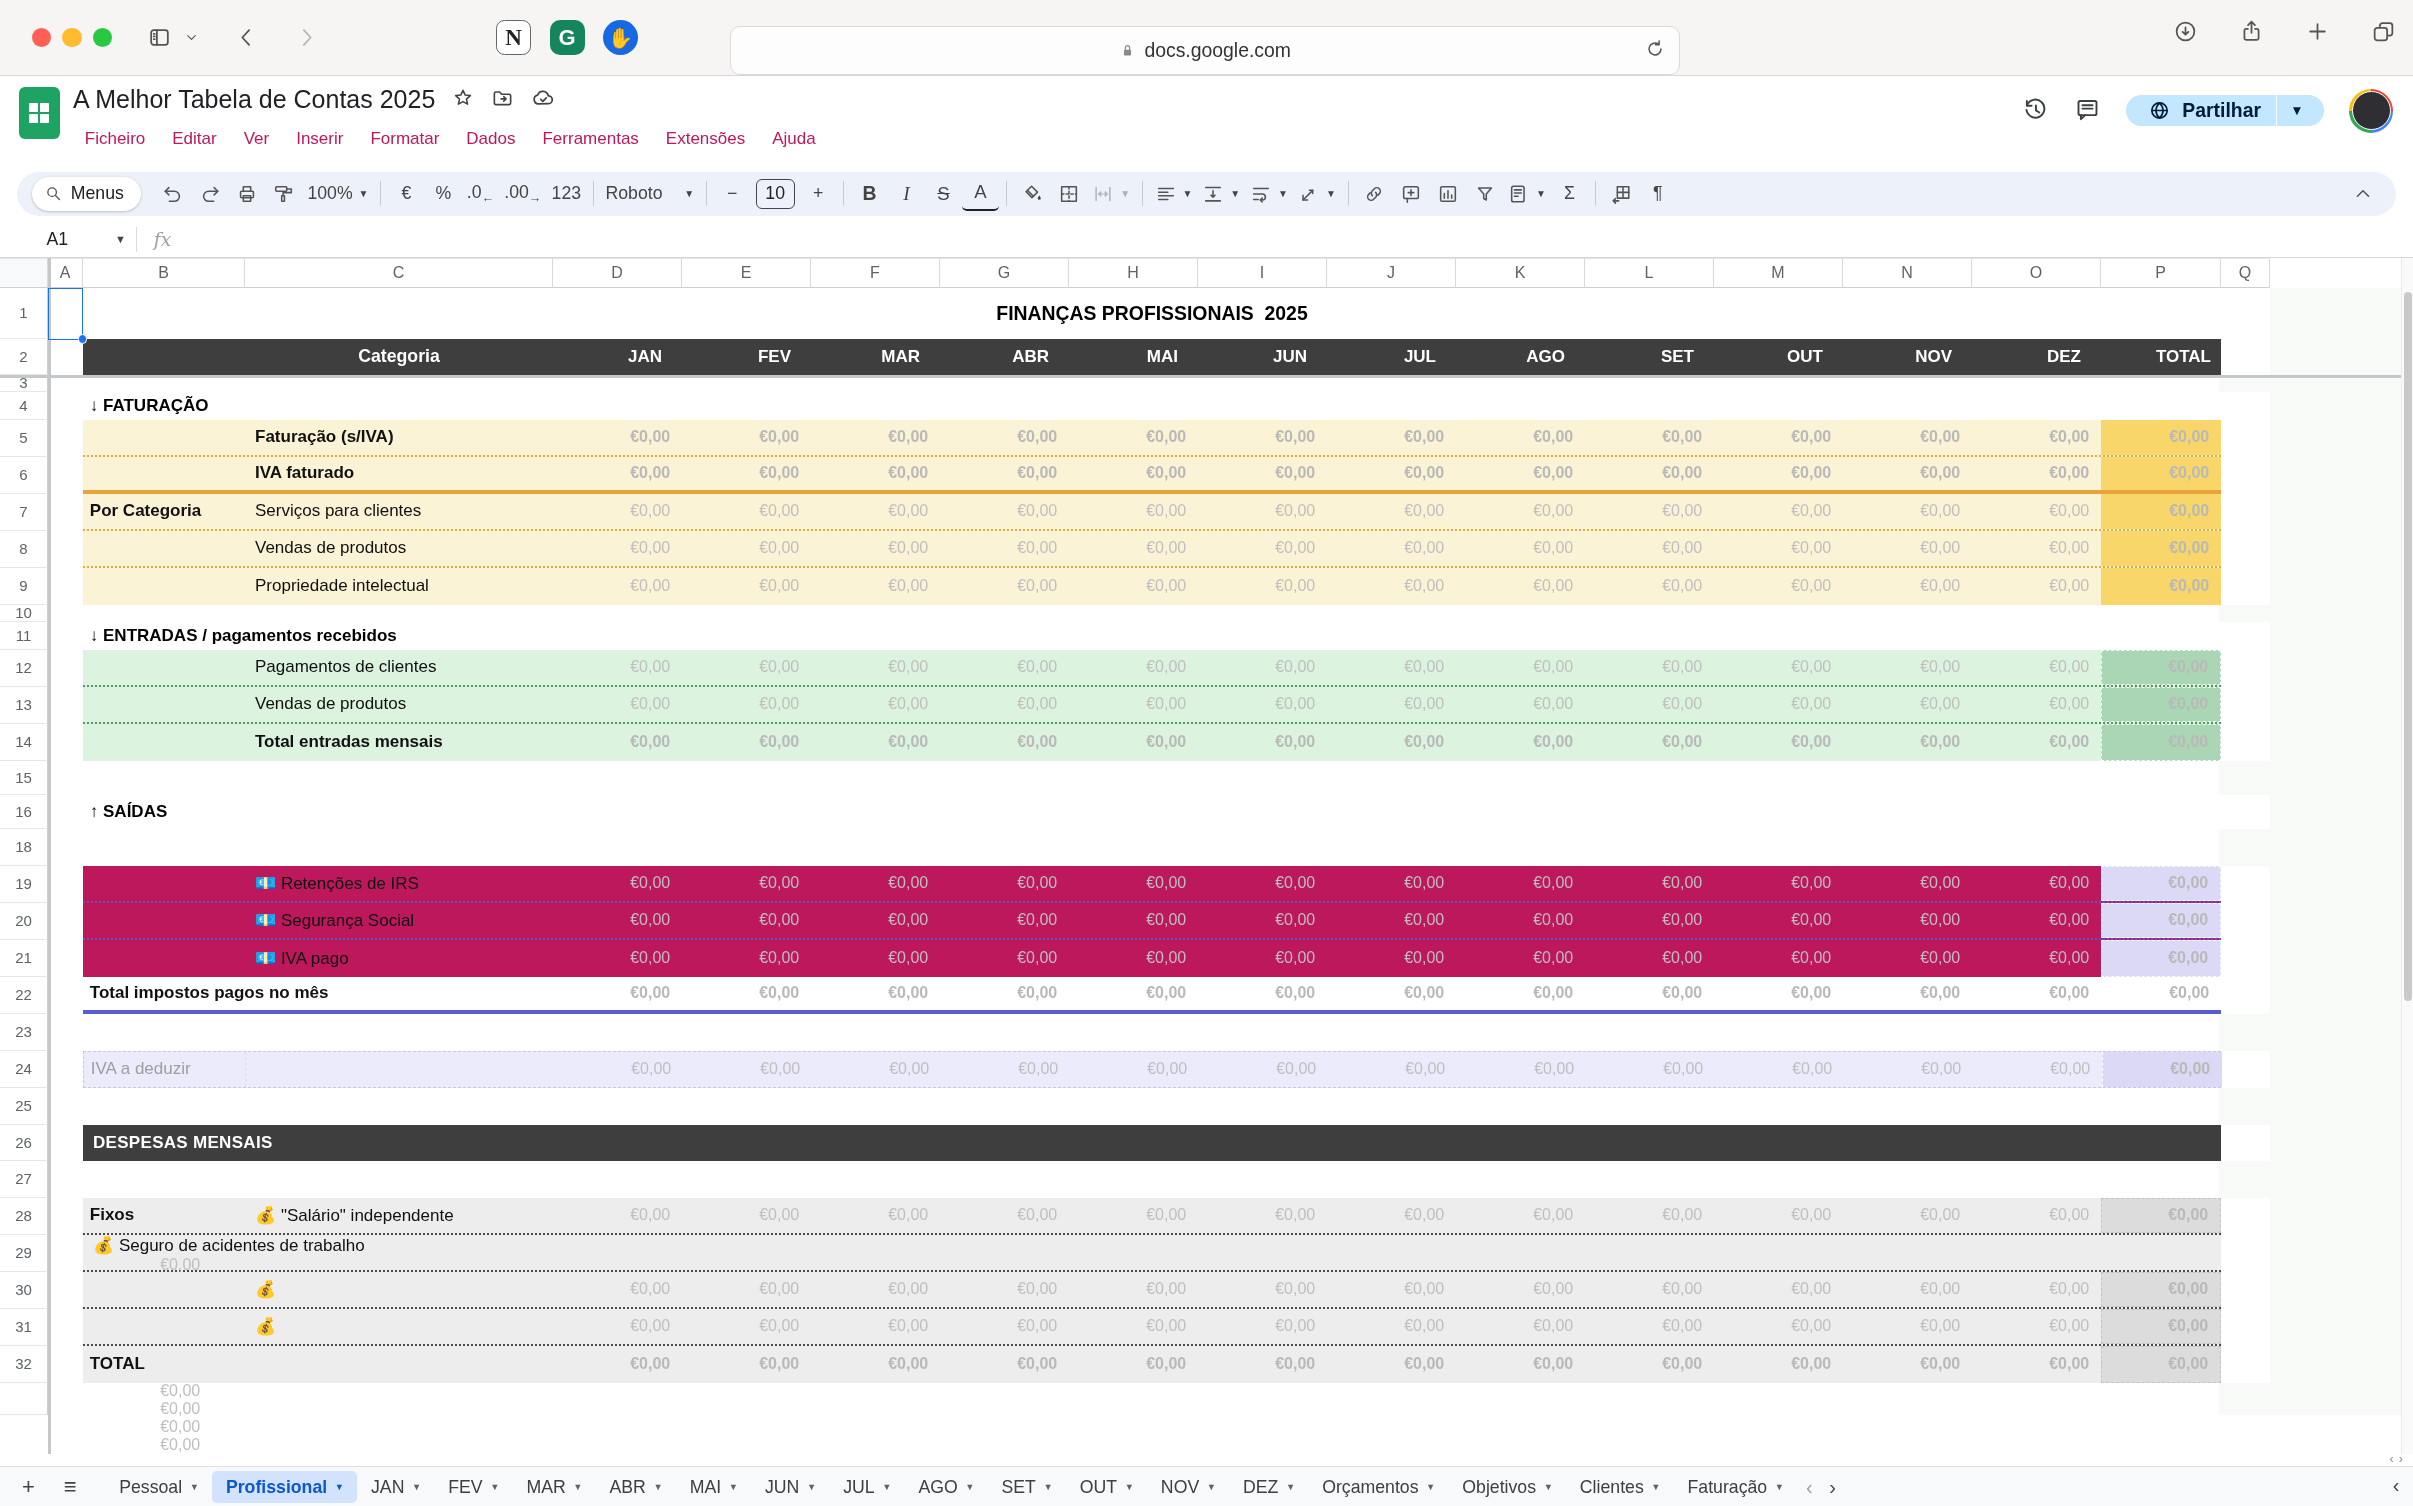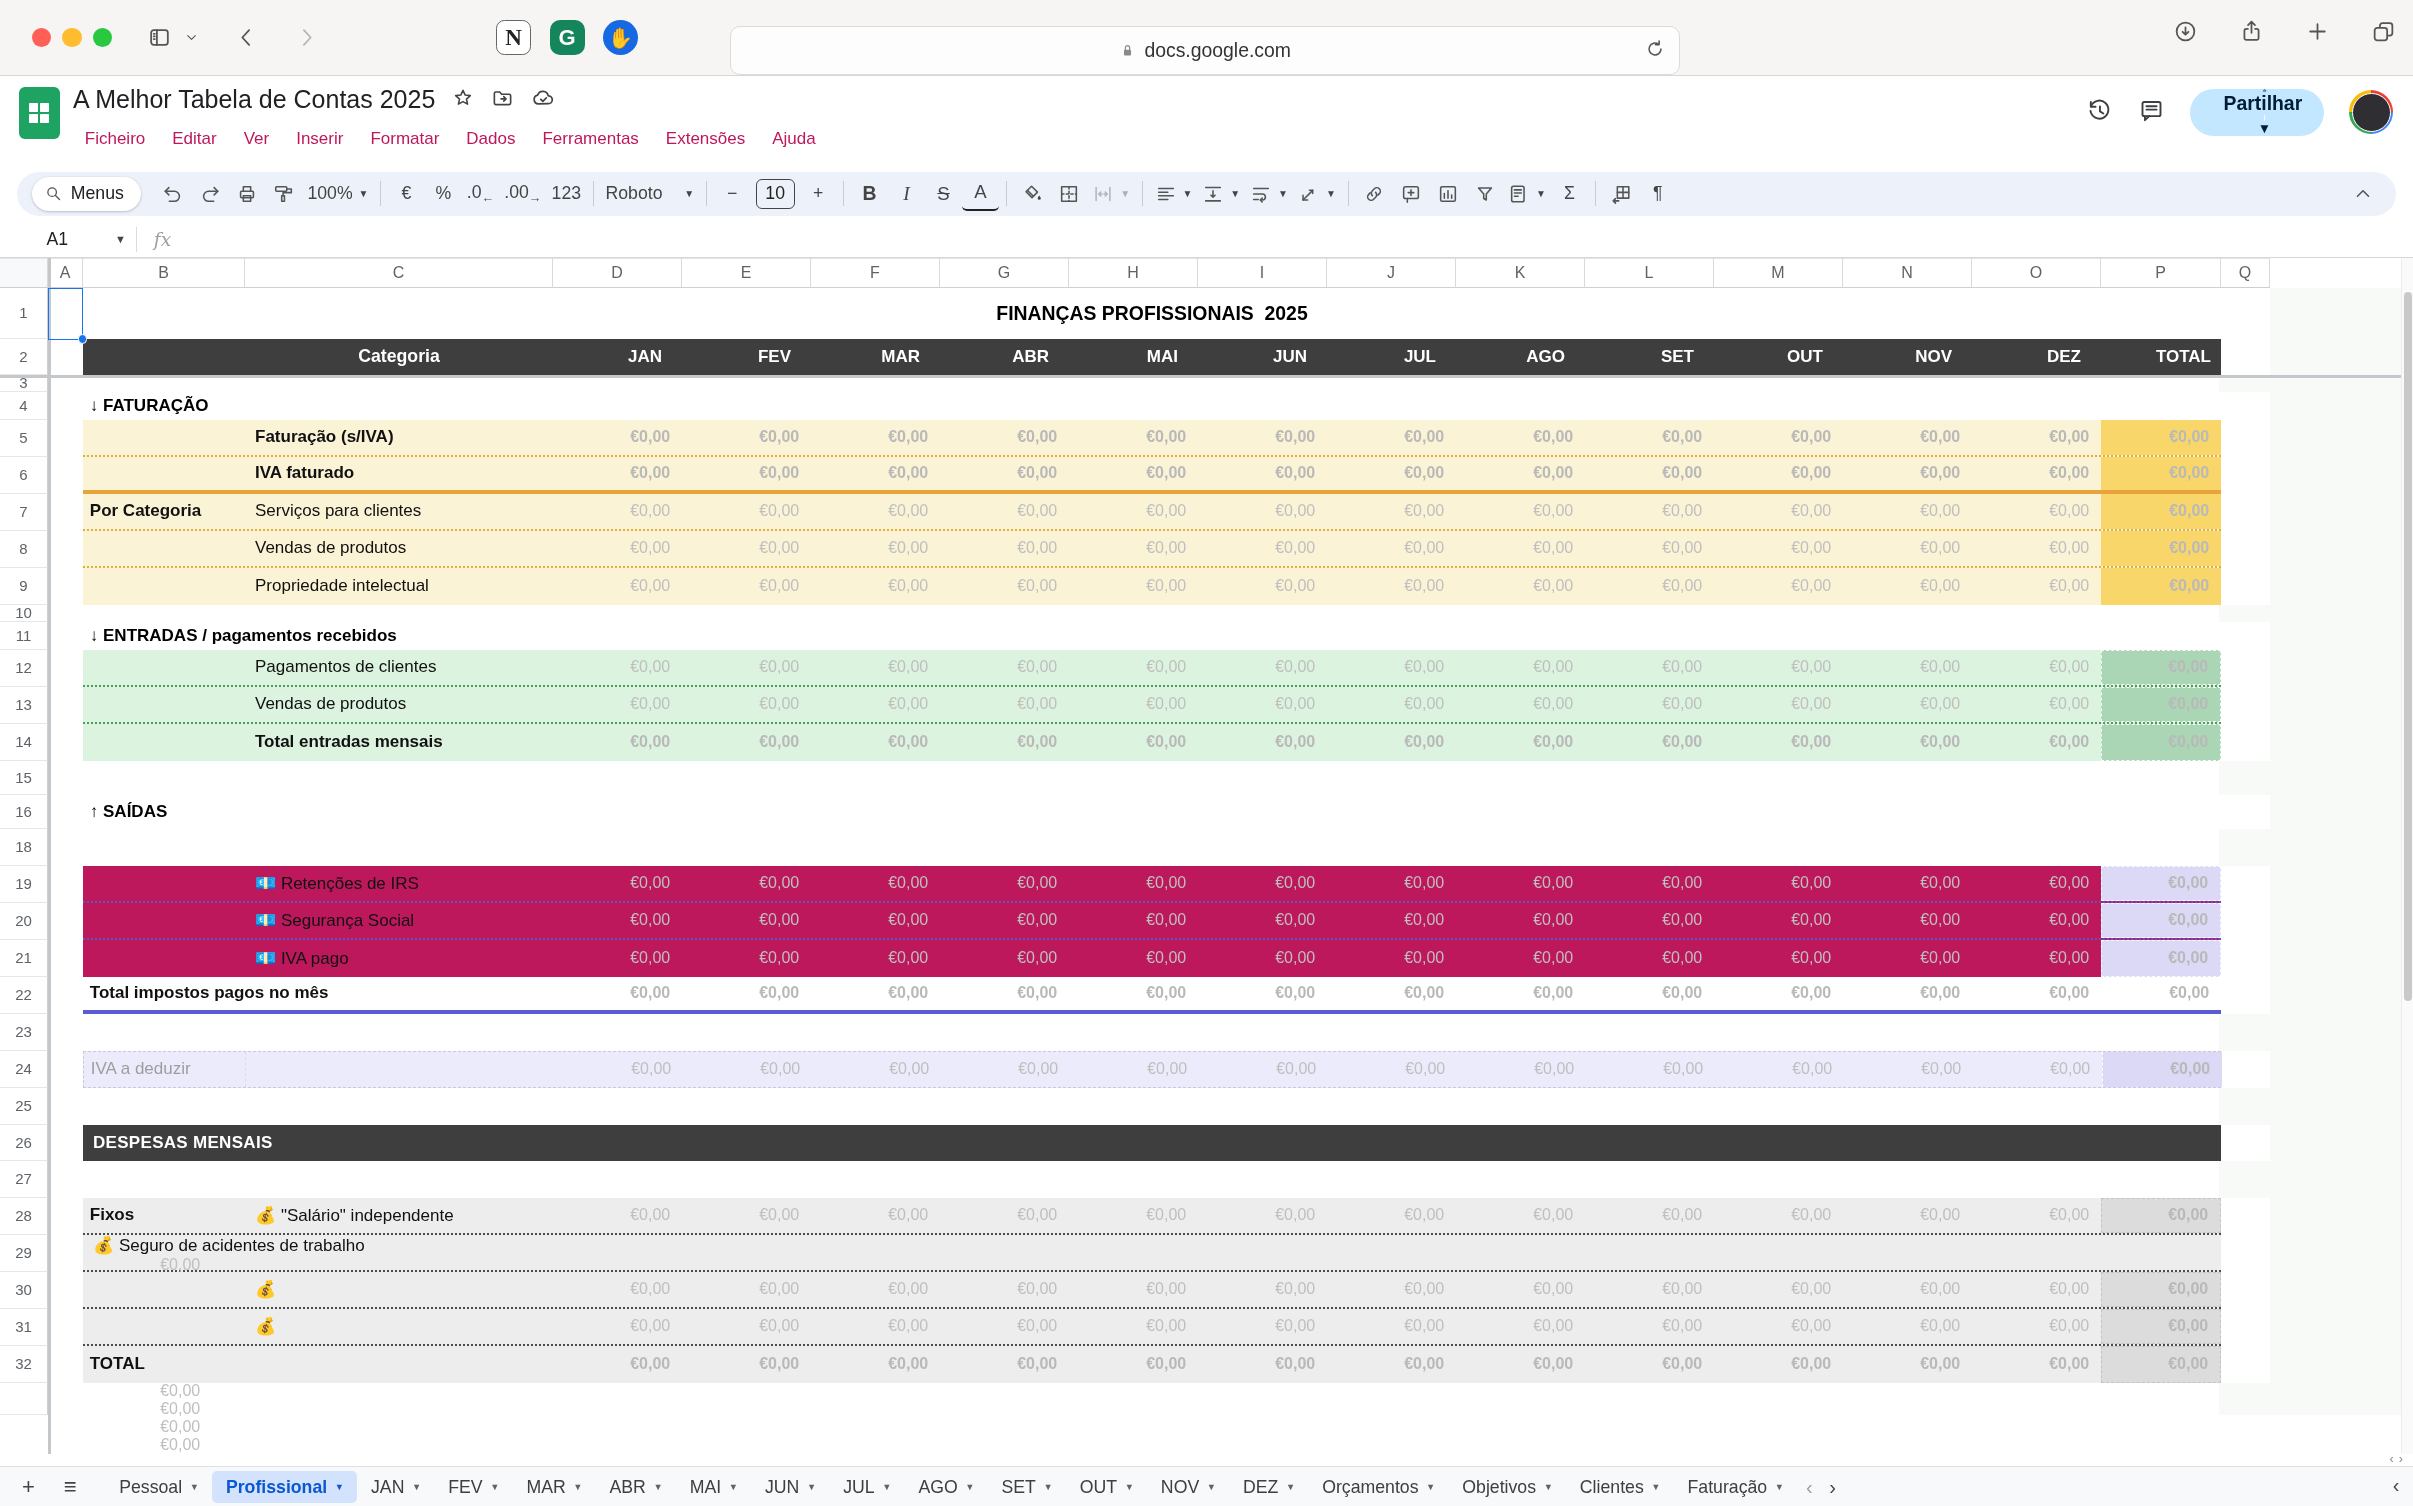--- a/index.html
+++ b/index.html
@@ -22,21 +22,21 @@
   
   .gheader { position:absolute; top:77px; left:0; width:2413px; height:92px; background:#fff; }
   .slogo { position:absolute; left:18.6px; top:10px; width:41px; height:52px; background:#1ea362; border-radius:5.9px; display:flex; align-items:center; justify-content:center; }
   .slogo .grid2 { width:20px; height:20px; display:grid; grid-template-columns:1fr 1fr; gap:2.5px; }
   .slogo .grid2 i { background:#fff; border-radius:0.8px; }
   .doc-title-row { position:absolute; left:73px; top:8.4px; display:flex; align-items:center; gap:17px; }
   .doc-title { font-size:25px; color:#202124; font-weight:500; }
   .menu-row { position:absolute; left:73px; top:47px; display:flex; gap:3.4px; }
   .menu-item { font-size:17px; color:#be185d; padding:5px 11.8px; border-radius:6.8px; cursor:default; }
   .gheader-right { position:absolute; right:20px; top:11.8px; display:flex; align-items:center; gap:25px; }
-  .share-btn { display:flex; align-items:center; background:#c2e7ff; border-radius:25px; height:47px; padding:0 6.8px 0 22px;flex-direction:column; }
+  .share-btn { display:flex; align-items:center; background:#c2e7ff; border-radius:25px; height:31px; padding:0 6.8px 0 22px; }
   .share-btn .lbl { font-size:19.4px; font-weight:600; color:#001d35; margin:0 15px 0 11.8px; }
   .share-div { width:0.8px; height:34px; background:#f4fbff; }
   .share-caret { color:#001d35; font-size:13.5px; padding:0 13.5px; }
   .avatar { width:44px; height:44px; border-radius:50%; padding:2.5px; background:conic-gradient(#ea4335 0 25%, #4285f4 25% 50%, #34a853 50% 75%, #fbbc05 75% 100%); }
   .avatar i { display:block; width:100%; height:100%; border-radius:50%; background:#2f2f33; border:1.7px solid #fff; }
 
   
   .tbar-wrap { position:absolute; top:169px; left:0; width:2413px; height:52px; background:#fff; }
   .tbar { position:absolute; left:17px; right:17px; top:2.5px; height:44px; background:#edf2fa; border-radius:22px; display:flex; align-items:center; padding:0 15px; }
   .menus-pill { background:#fff; border-radius:17px; height:34px; display:flex; align-items:center; gap:8.4px; padding:0 17px 0 11.8px; box-shadow:0 0.8px 2.5px rgba(0,0,0,.25); margin-right:13.5px; }

